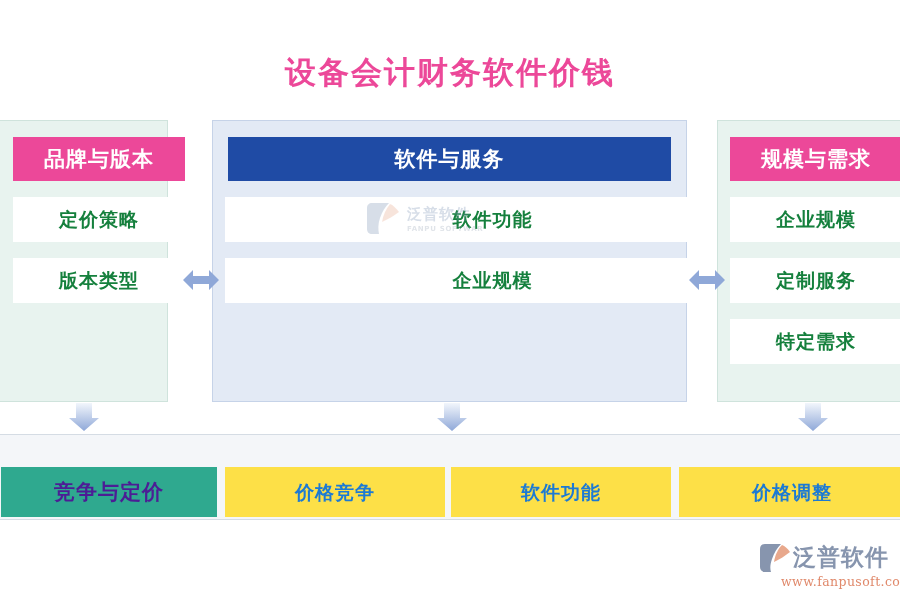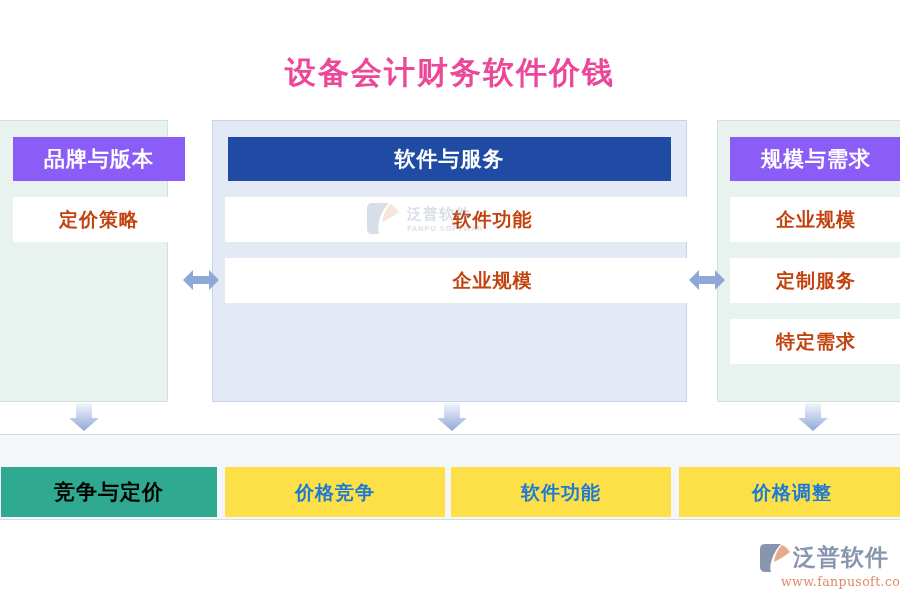--- a/index.html
+++ b/index.html
@@ -65,34 +65,34 @@
     box-sizing: border-box;
     height: 44px;
     line-height: 44px;
     text-align: center;
     color: #ffffff;
     font-weight: bold;
     font-size: 21px;
     letter-spacing: 1px;
     font-family: "DejaVu Serif", "Liberation Serif", serif;
   }
-  .header-teal { background: #8b5cf6; }
+  .header-teal { background: #ec4899; }
   .header-blue { background: #1F4BA5; }
 
   .panel-left .panel-header  { width: 172px; margin-left: 14px; }
   .panel-right .panel-header { width: 172px; margin-left: 0px; }
   .panel-center .panel-header { width: 443px; margin: 0 auto; }
 
   .panel-item {
     box-sizing: border-box;
     background: #ffffff;
     height: 45px;
     line-height: 45px;
     text-align: center;
-    color: #c2410c;
+    color: #15803d;
     font-size: 19px;
     font-weight: bold;
     margin-top: 16px;
     letter-spacing: 1px;
     position: relative;
     font-family: "DejaVu Serif", "Liberation Serif", serif;
   }
   .panel-left .panel-item  { width: 172px; margin-left: 14px; }
   .panel-right .panel-item { width: 172px; margin-left: 0px; }
   .panel-center .panel-item { width: 535px; margin-left: auto; margin-right: auto; }
@@ -154,21 +154,21 @@
     height: 50px;
     line-height: 50px;
     text-align: center;
     font-size: 19px;
     font-weight: bold;
     letter-spacing: 1px;
     font-family: "DejaVu Serif", "Liberation Serif", serif;
   }
   .bottom-head {
     background: #2FA98F;
-    color: #000000;
+    color: #4c1d95;
     font-size: 21px;
     left: 2px;
     width: 216px;
   }
   .bottom-item {
     background: #fde047;
     color: #1C7AD4;
   }
   .bottom-item-1 { left: 226px; width: 220px; }
   .bottom-item-2 { left: 452px; width: 220px; }
@@ -204,20 +204,21 @@
 </head>
 <body>
 
 <div class="page-title">设备会计财务软件价钱</div>
 
 <div class="columns-band">
 
   <div class="panel panel-side panel-left">
     <div class="panel-header header-teal">品牌与版本</div>
     <div class="panel-item">定价策略</div>
+    <div class="panel-item">版本类型</div>
   </div>
 
   <div class="panel panel-center">
     <div class="panel-header header-blue">软件与服务</div>
 
     <div class="panel-item">
       <span>软件功能</span>
       <svg class="watermark" viewBox="0 0 120 34">
         <path d="M4 6 C4 3 6 1 9 1 L26 1 C22 5 19 10 17 16 C15 22 15 27 16 32 L9 32 C6 32 4 30 4 27 Z" fill="#7D94B5"></path>
         <path d="M27 2 C23 7 20 13 19 20 C25 17 31 14 36 10 C33 6 30 3 27 2 Z" fill="#E8A88C"></path>

